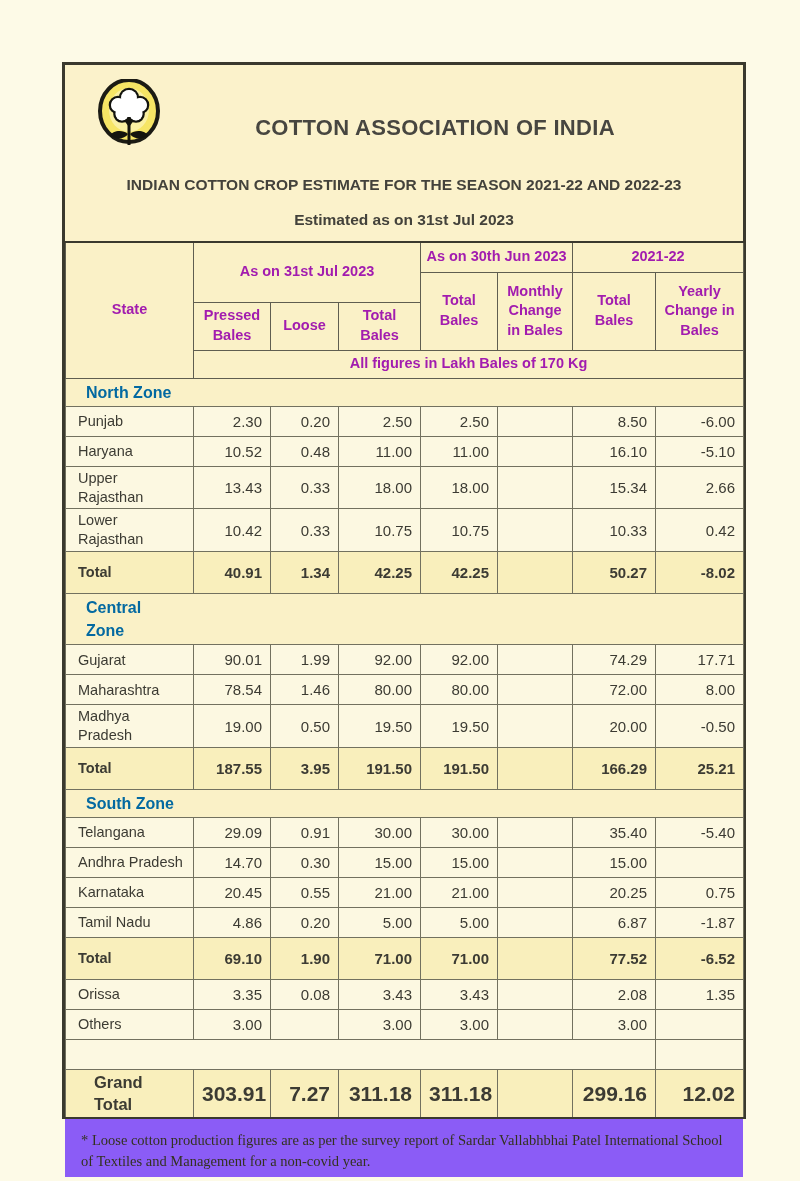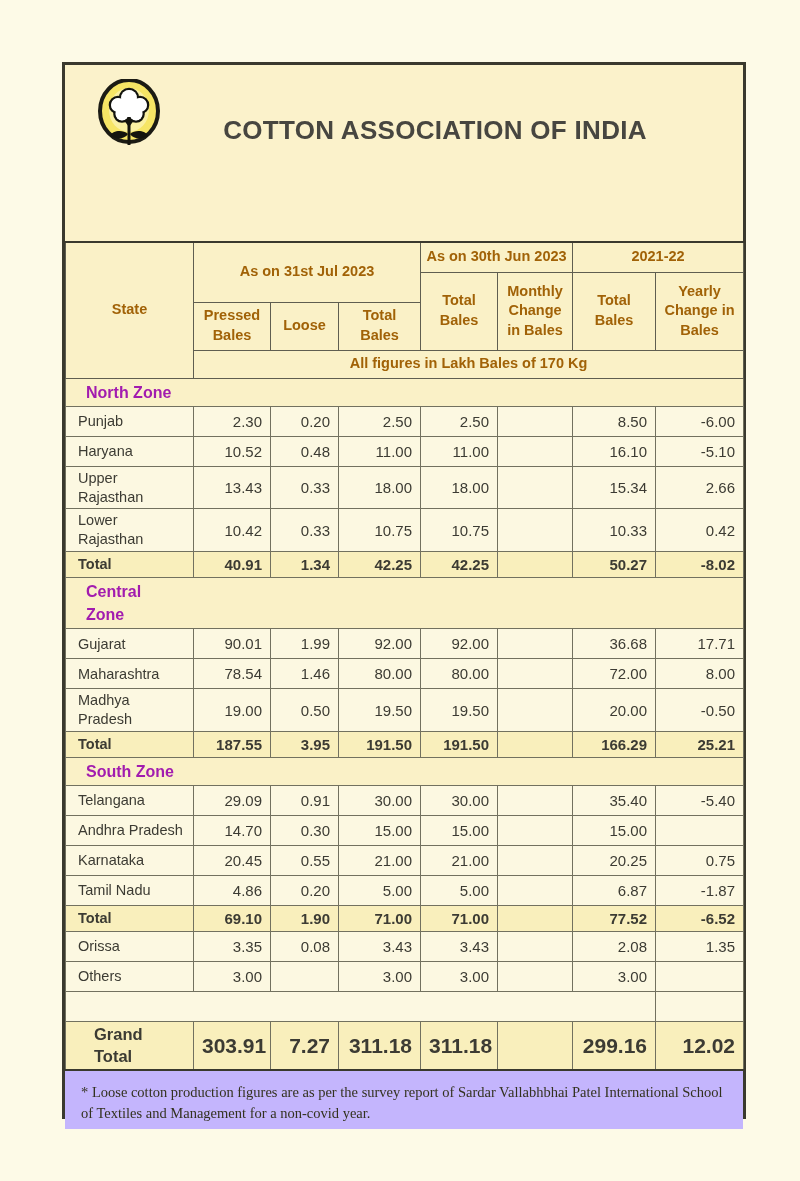--- a/index.html
+++ b/index.html
@@ -17,21 +17,21 @@
     border:3px solid #3a392e;
     background:#FBF2CB;
   }
   
   .doc-header{position:relative;height:176px;}
   .logo{position:absolute;left:32px;top:14px;width:64px;height:82px;}
   .org-name{
     position:absolute;left:0;right:0;top:50px;
     padding-left:62px;
     text-align:center;
-    font-size:26px;font-weight:bold;letter-spacing:.3px;
+    font-size:22px;font-weight:bold;letter-spacing:.3px;
     color:#474640;
   }
   .doc-title{
     position:absolute;left:0;right:0;top:111px;
     text-align:center;font-size:15.5px;font-weight:bold;color:#43423b;
   }
   .doc-subtitle{
     position:absolute;left:0;right:0;top:146px;
     text-align:center;font-size:15.5px;font-weight:bold;color:#43423b;
   }
@@ -40,53 +40,53 @@
     width:100%;
     border-collapse:collapse;
     table-layout:fixed;
     border-top:2px solid #3a392e;
     border-bottom:2px solid #3a392e;
   }
   th,td{box-sizing:border-box;}
   th{
     border:1px solid #5f5e50;
     background:#FAF1C7;
-    font-size:14.5px;font-weight:bold;color:#a16207;
+    font-size:14.5px;font-weight:bold;color:#a21caf;
     line-height:1.35;padding:2px 4px;
     text-align:center;vertical-align:middle;
   }
   tr.hA{height:30px;} tr.hB{height:30px;} tr.hC{height:48px;} tr.hD{height:28px;}
   td{
     border:1px solid #72715f;
     background:#FCF8E1;
     font-size:15px;
     padding:2px 8px;
     vertical-align:middle;
   }
   td.state{
     text-align:left;padding-left:12px;
     white-space:pre-line;font-size:14.5px;line-height:1.3;
   }
   td.num{text-align:right;padding-right:8px;}
   tr.data{height:30px;}
   tr.zone td{
-    background:#FAF1C7;font-weight:bold;font-size:16px;color:#a21caf;
+    background:#FAF1C7;font-weight:bold;font-size:16px;color:#0369a1;
     padding-left:20px;white-space:pre-line;line-height:1.45;height:24px;
   }
-  tr.total td{background:#F9EFBC;font-weight:bold;height:26px;}
+  tr.total td{background:#F9EFBC;font-weight:bold;height:42px;}
   tr.blank td{height:30px;}
   tr.grand td{background:#F9EFBC;font-weight:bold;font-size:21px;height:27px;}
   tr.grand td.state{font-size:16.5px;padding-left:28px;white-space:normal;}
   
   .footnote{
     height:58px;box-sizing:border-box;
     padding:11px 18px 0 16px;
     font-family:"Liberation Serif","DejaVu Serif",serif;
     font-size:14.5px;line-height:1.45;color:#33321f;
-    background:#c4b5fd;
+    background:#8b5cf6;
   }
 </style>
 </head>
 <body>
 
 <div class="panel">
 
   <div class="doc-header">
     <svg class="logo" viewBox="0 0 64 82">
       <ellipse cx="32" cy="32" rx="29" ry="31" fill="#F6E565" stroke="#1b1b14" stroke-width="4"></ellipse>
@@ -109,20 +109,22 @@
       <g fill="#ffffff">
         <circle cx="32" cy="19" r="8"></circle>
         <circle cx="21" cy="26" r="7"></circle>
         <circle cx="43" cy="26" r="7"></circle>
         <circle cx="25" cy="35" r="6.5"></circle>
         <circle cx="39" cy="35" r="6.5"></circle>
         <rect x="24" y="20" width="16" height="18"></rect>
       </g>
     </svg>
     <div class="org-name">COTTON ASSOCIATION OF INDIA</div>
+    <div class="doc-title">INDIAN COTTON CROP ESTIMATE FOR THE SEASON 2021-22 AND 2022-23</div>
+    <div class="doc-subtitle">Estimated as on 31st Jul 2023</div>
   </div>
 
   <table>
     <colgroup>
       <col style="width:128px">
         <col style="width:77px">
         <col style="width:68px">
         <col style="width:82px">
       <col style="width:77px">
         <col style="width:75px">
@@ -211,21 +213,21 @@
           <td class="" colspan="8">Central
 Zone</td>
         </tr>
         <tr class="data">
           <td class="state">Gujarat</td>
           <td class="num">90.01</td>
           <td class="num">1.99</td>
           <td class="num">92.00</td>
           <td class="num">92.00</td>
           <td class="num"></td>
-          <td class="num">36.68</td>
+          <td class="num">74.29</td>
           <td class="num">17.71</td>
         </tr>
         <tr class="data">
           <td class="state">Maharashtra</td>
           <td class="num">78.54</td>
           <td class="num">1.46</td>
           <td class="num">80.00</td>
           <td class="num">80.00</td>
           <td class="num"></td>
           <td class="num">72.00</td>

